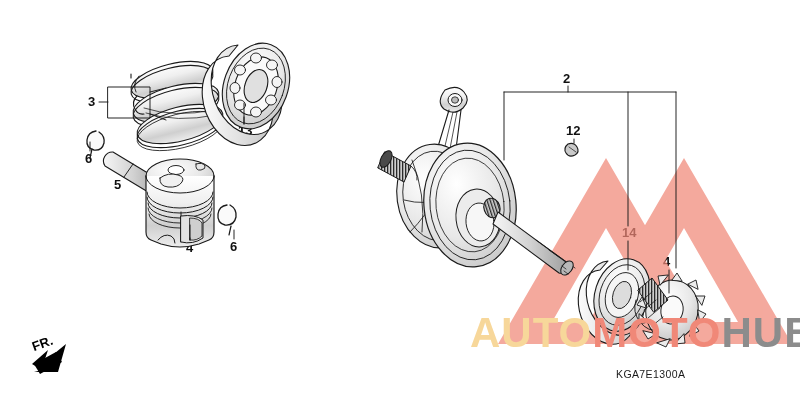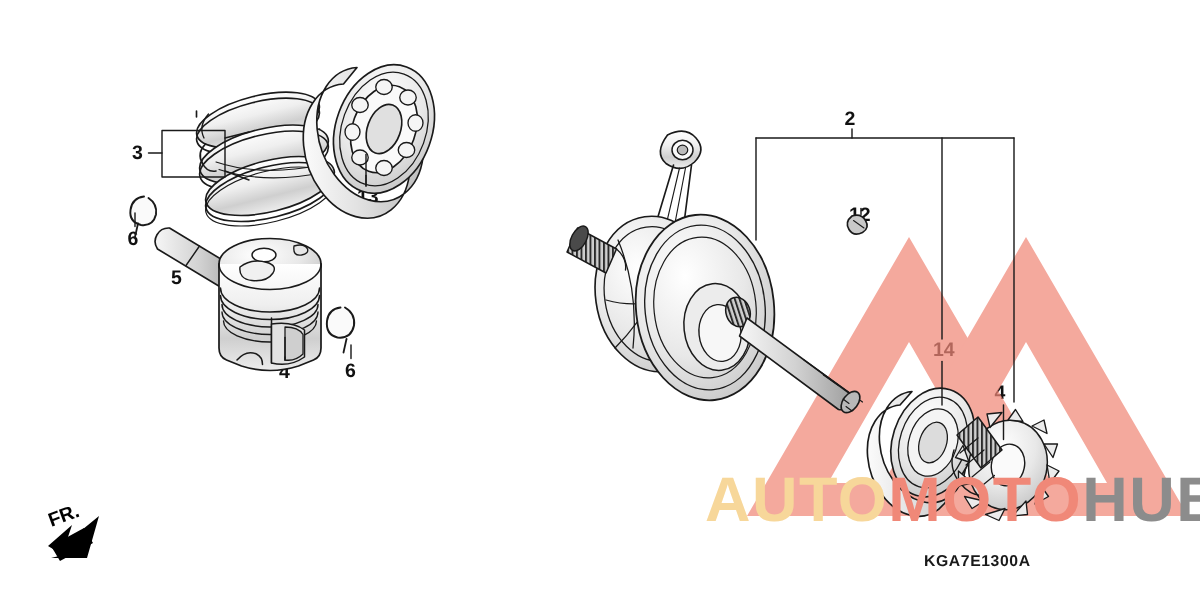--- a/index.html
+++ b/index.html
@@ -4,21 +4,21 @@
 <style>
   html,body{margin:0;padding:0;background:#ffffff;}
   body{width:800px;height:400px;overflow:hidden;
        font-family:"Liberation Sans",sans-serif;}
   #stage{position:relative;width:800px;height:400px;background:#fff;}
   #stage svg{position:absolute;left:0;top:0;}
   .lbl{position:absolute;font-family:"Liberation Sans",sans-serif;
        font-size:13px;font-weight:600;color:#111;line-height:1;
        letter-spacing:0px;}
   #partcode{position:absolute;left:616px;top:368px;font-size:10.5px;
-            font-weight:700;color:#1a1a1a;letter-spacing:.4px;}
+            font-weight:400;color:#1a1a1a;letter-spacing:.4px;}
   #fr{position:absolute;left:30px;top:340px;font-size:13px;
       font-weight:700;color:#000;transform:rotate(-20deg);
       transform-origin:0 0;}
 </style>
 </head>
 <body>
 
 <div id="stage">
 
   <svg width="800" height="400" viewBox="0 0 800 400" style="z-index:1">
@@ -270,21 +270,21 @@
     </text>
   </svg>
 
   <div class="lbl" style="left:88px;top:95px">3</div>
   <div class="lbl" style="left:238px;top:124px">13</div>
   <div class="lbl" style="left:85px;top:152px">6</div>
   <div class="lbl" style="left:114px;top:178px">5</div>
   <div class="lbl" style="left:186px;top:241px">4</div>
   <div class="lbl" style="left:230px;top:240px">6</div>
   <div class="lbl" style="left:563px;top:72px">2</div>
-  <div class="lbl" style="left:566px;top:136px">12</div>
+  <div class="lbl" style="left:566px;top:124px">12</div>
   <div class="lbl" style="left:622px;top:226px">14</div>
   <div class="lbl" style="left:663px;top:255px">4</div>
 
   <div id="fr">FR.</div>
 
   <div id="partcode">KGA7E1300A</div>
 
 </div>
 
 </body></html>

